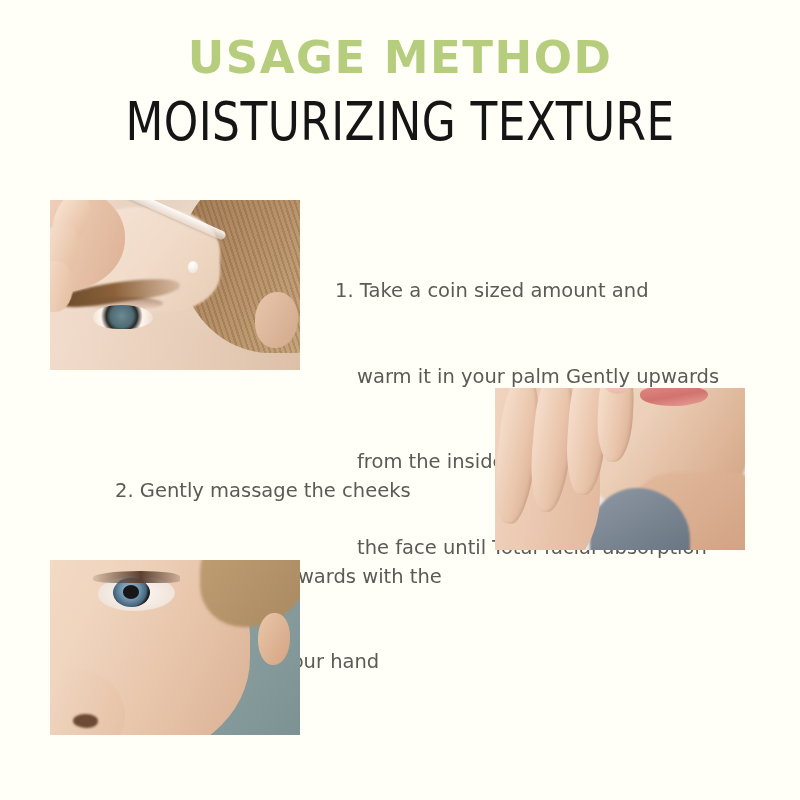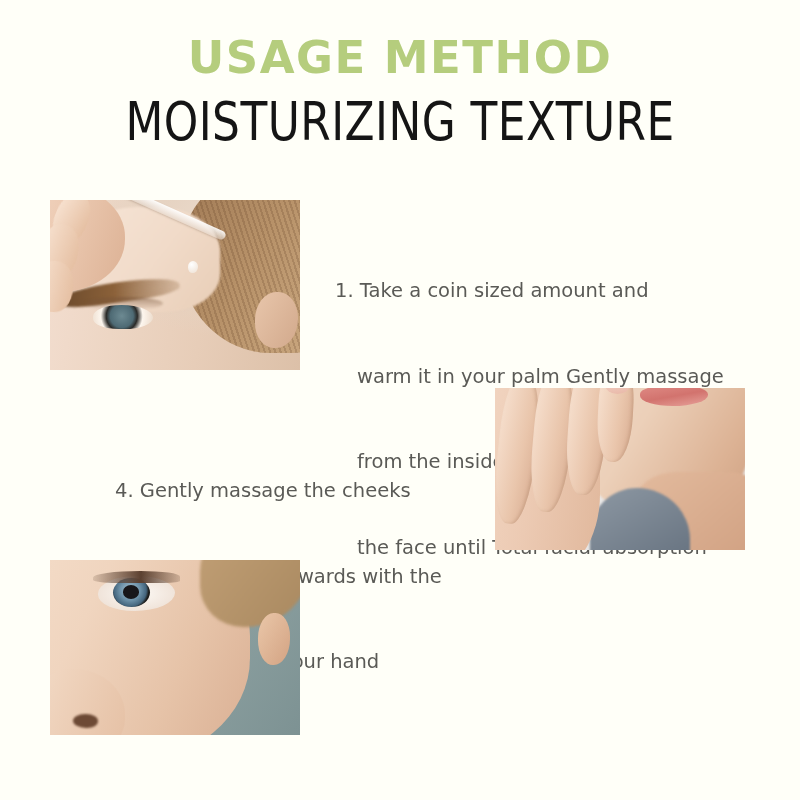--- a/index.html
+++ b/index.html
@@ -353,27 +353,27 @@
       <div class="finger f1"></div>
       <div class="finger f2"></div>
       <div class="finger f3"></div>
       <div class="pipette"></div>
       <div class="drop"></div>
     </div>
   </div>
 
   <div class="step-text" id="step-1-text">
     <span class="step-line">1. Take a coin sized amount and</span>
-    <span class="step-line indent">warm it in your palm Gently massage</span>
+    <span class="step-line indent">warm it in your palm Gently upwards</span>
     <span class="step-line indent">from the inside to the outside of</span>
     <span class="step-line indent">the face until Total facial absorption</span>
   </div>
 
   <div class="step-text" id="step-2-text">
-    <span class="step-line">4. Gently massage the cheeks</span>
+    <span class="step-line">2. Gently massage the cheeks</span>
     <span class="step-line indent">and forehead upwards with the</span>
     <span class="step-line indent">entire palm of your hand</span>
   </div>
 
   <div class="photo" id="photo-fingers-cheek">
     <div class="photo-inner">
       <div class="bg"></div>
       <div class="jaw"></div>
       <div class="neck"></div>
       <div class="lips"></div>

